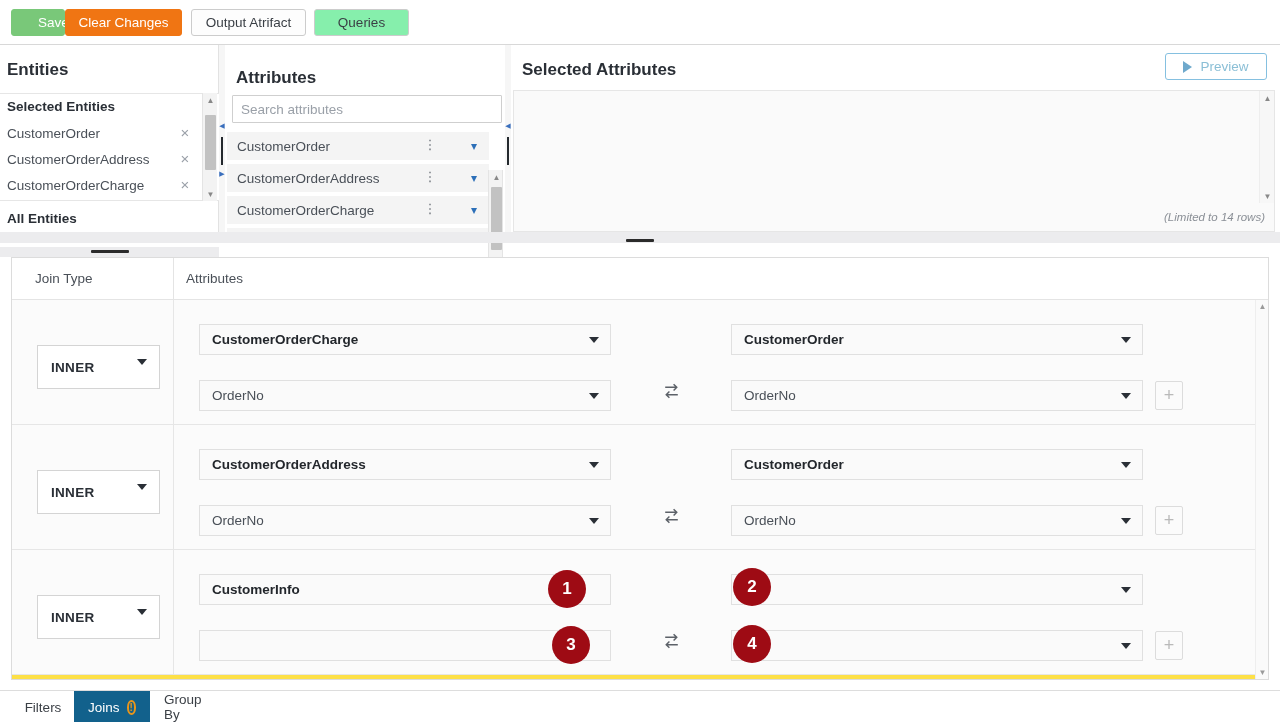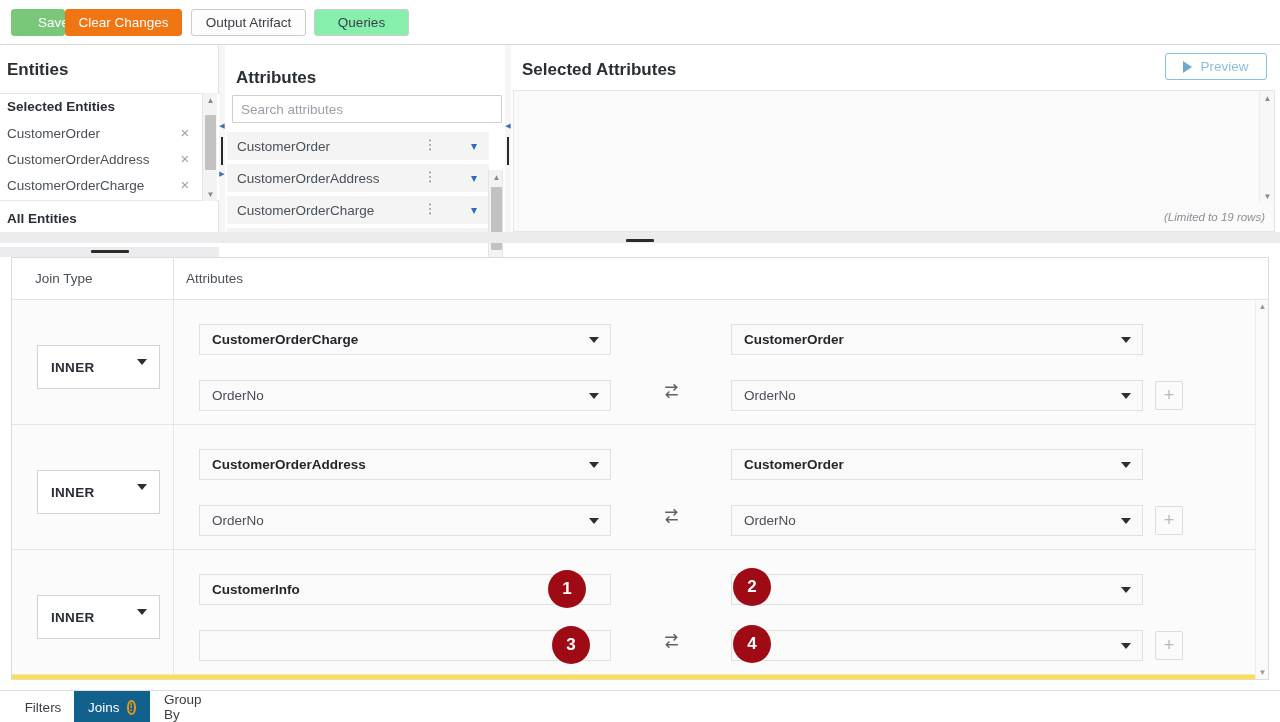--- a/index.html
+++ b/index.html
@@ -291,21 +291,21 @@
     <div class="panel-hdr" id="selattrs-title">Selected Attributes</div>
     <div id="btn-preview">
       <span id="preview-play"></span>
       <span>Preview</span>
     </div>
     <div id="selattrs-body">
       <div id="sa-scroll">
         <div class="sb-arrow" style="top:0">▲</div>
         <div class="sb-arrow" style="bottom:0">▼</div>
       </div>
-      <div id="sa-limit">(Limited to 19 rows)</div>
+      <div id="sa-limit">(Limited to 14 rows)</div>
     </div>
   </div>
 </div>
 
 <div id="hsplit"></div>
 <div id="hsplit-grip"></div>
 
 <div id="joins-wrap">
 
   <div id="joins-hdr">

